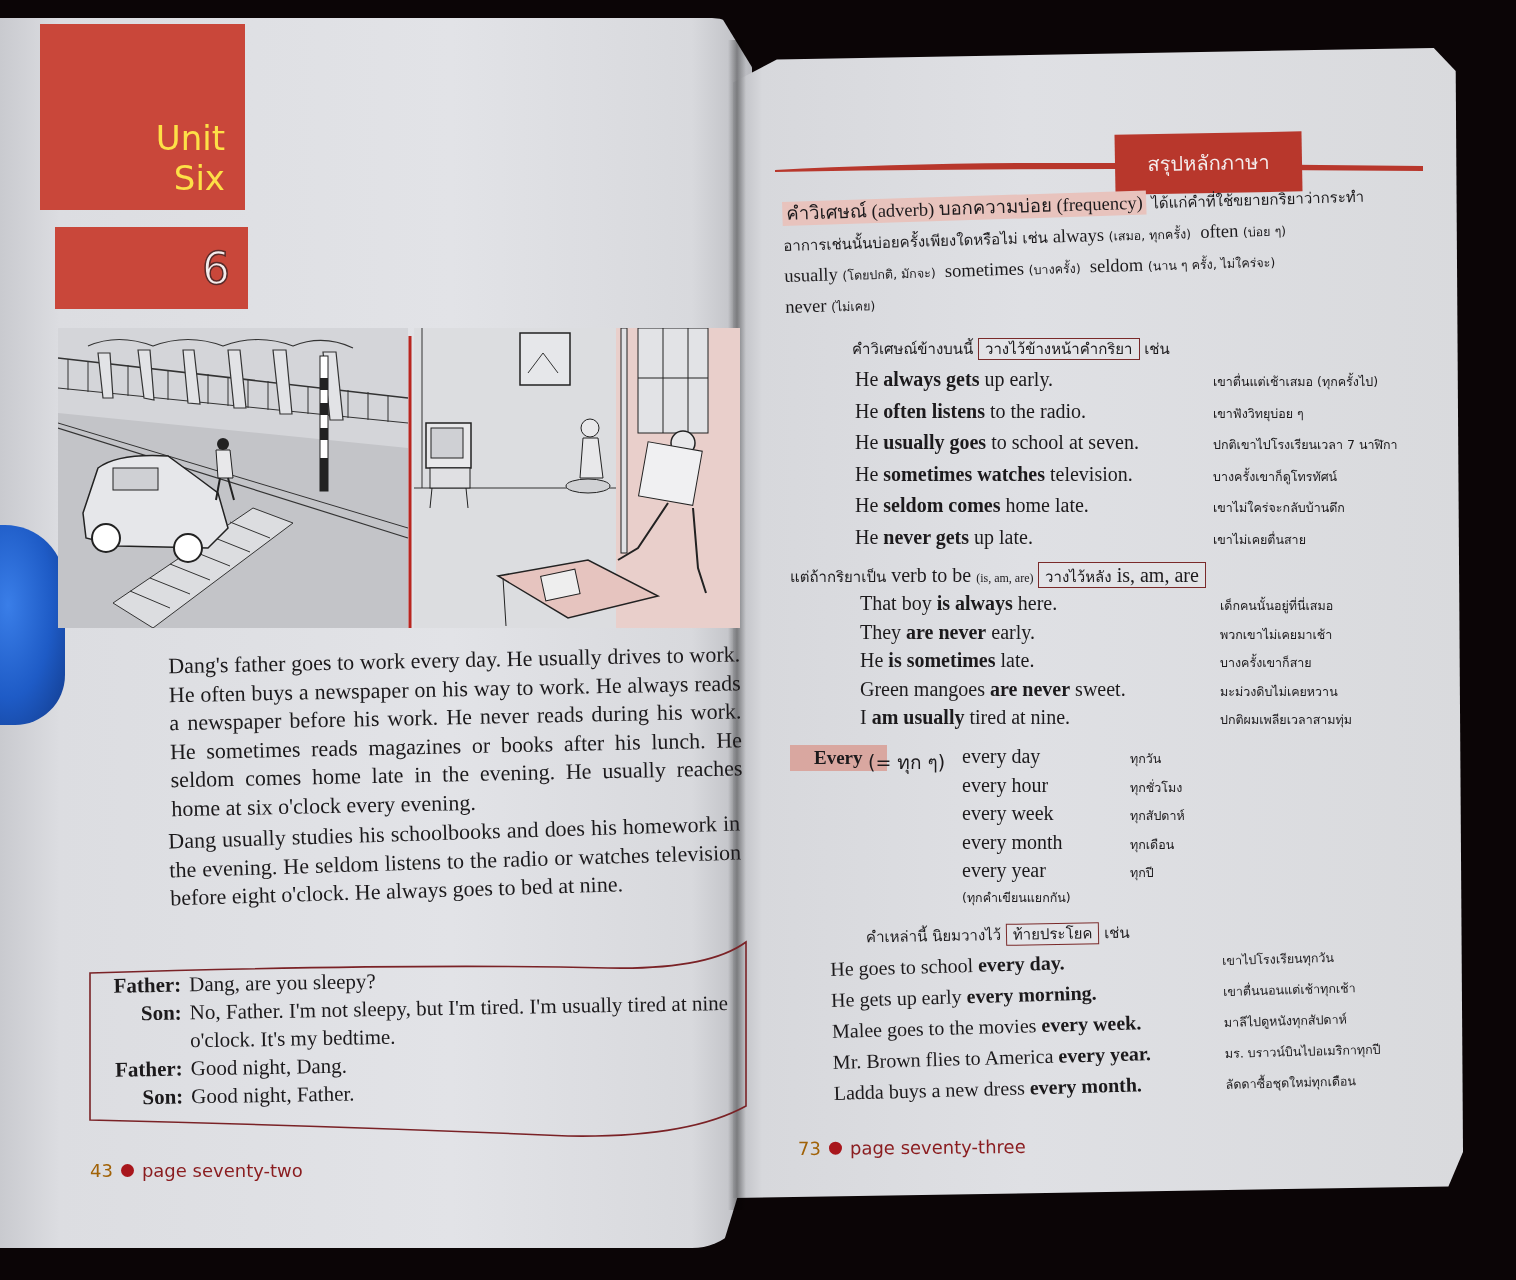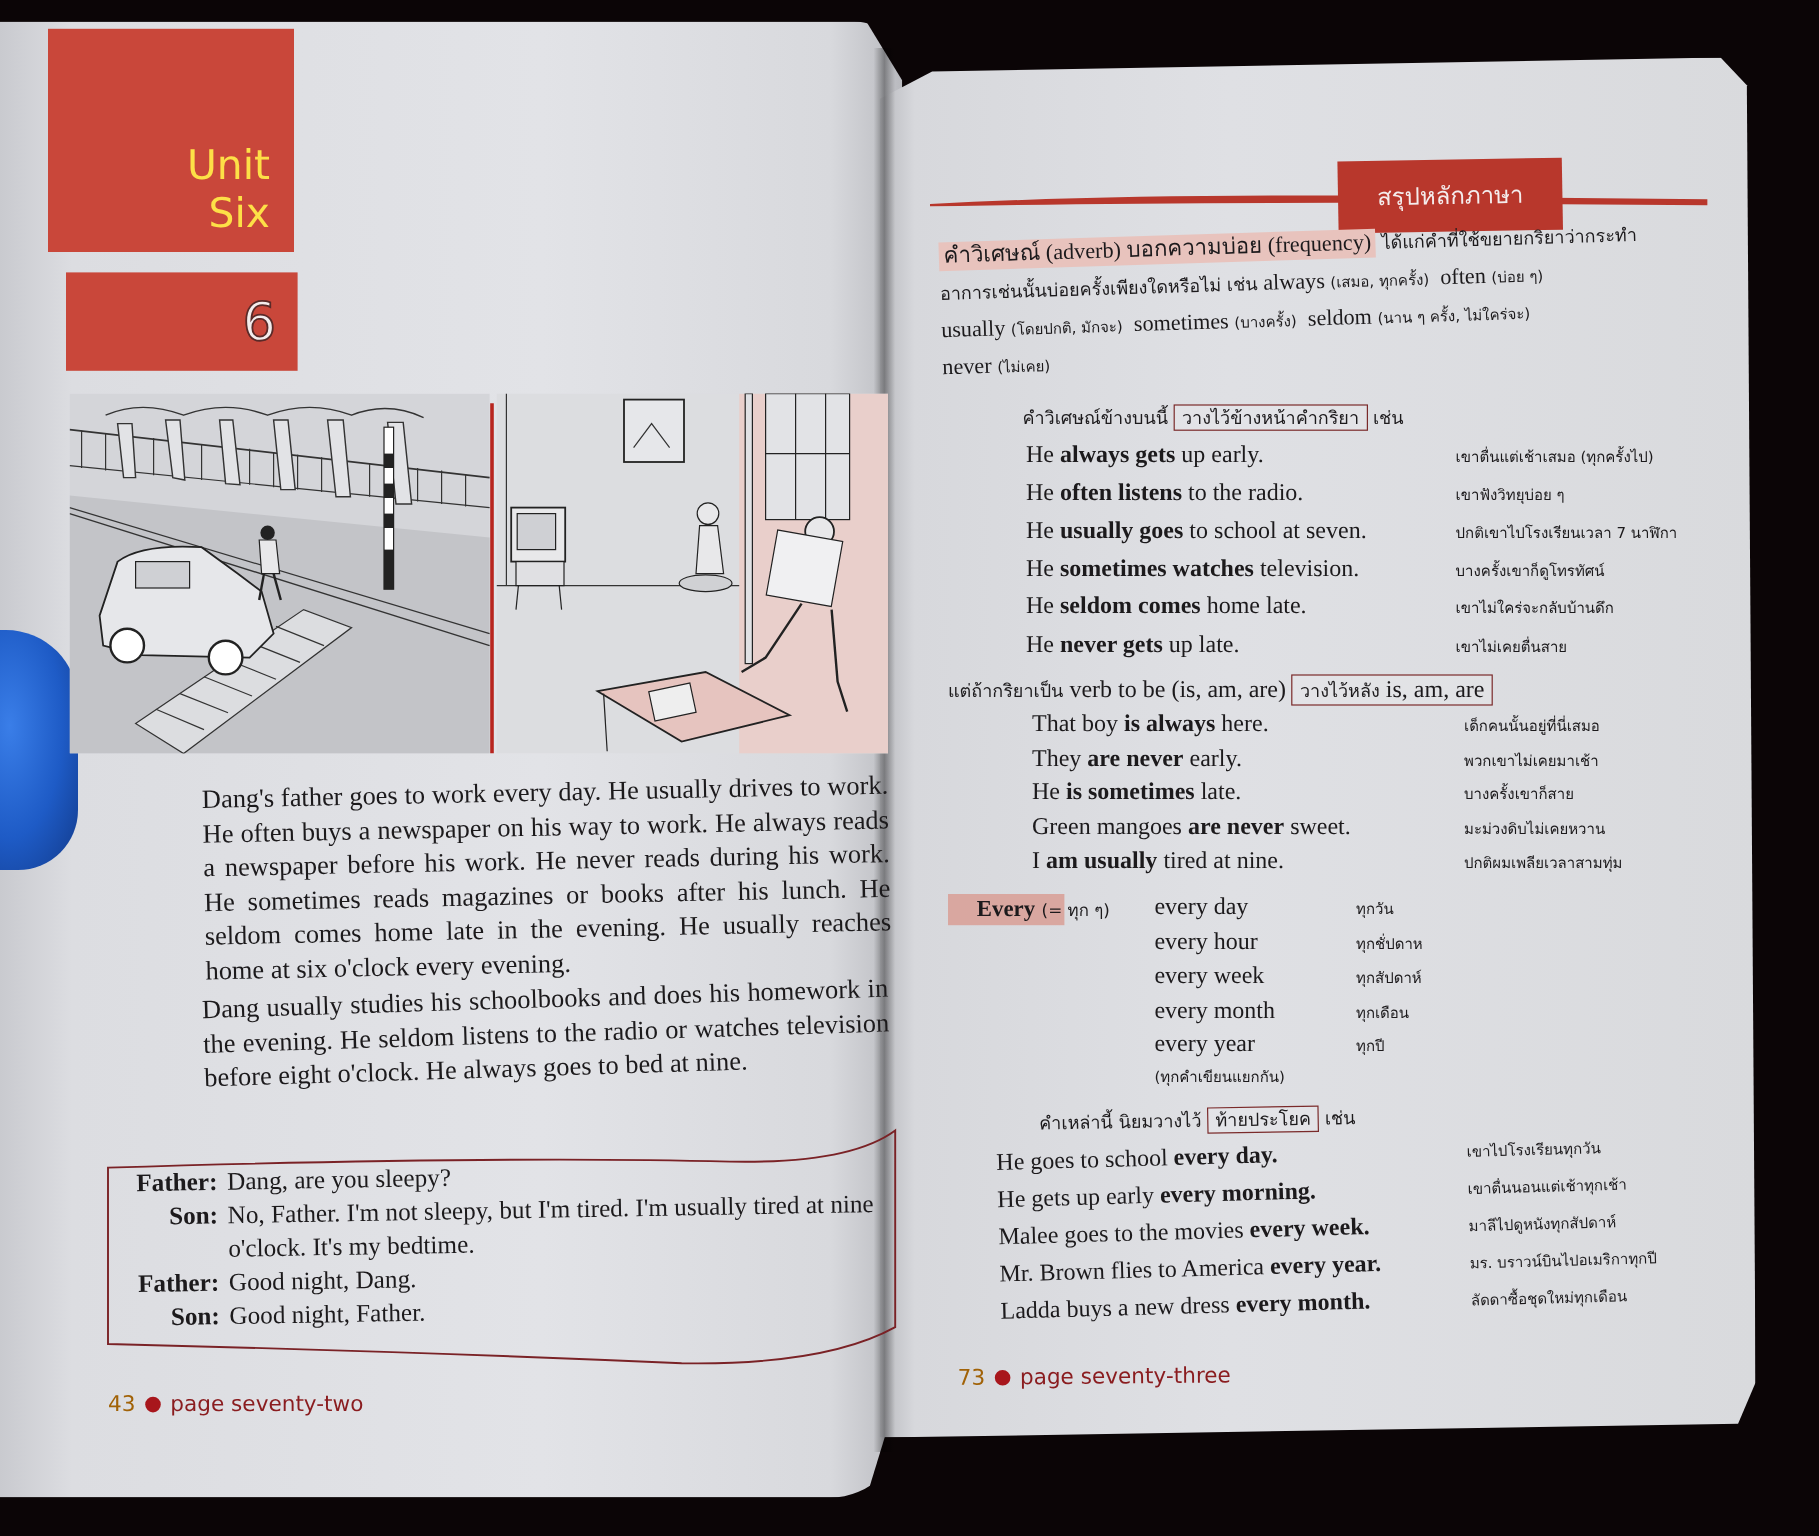--- a/index.html
+++ b/index.html
@@ -107,21 +107,21 @@
   .list1 { left:855px; top:368px; }
   .list1 .ex-row { height:31.5px; }
   .list1 .ex-en { width:358px; }
   .list2 { left:860px; top:592px; }
   .list2 .ex-row { height:28.5px; }
   .list2 .ex-en { width:360px; }
   .every-label {
     position:absolute; left:790px; top:745px; background:#d9a7a0; padding:2px 24px;
     font-size:19px; font-weight:bold;
   }
-  .every-eq { position:absolute; left:868px; top:747px; font-size:14px; }
+  .every-eq { position:absolute; left:868px; top:747px; font-size:19px; }
   .every-list { position:absolute; left:962px; top:745px; }
   .every-list .ex-row { height:28.5px; }
   .every-list .ex-en { width:168px; font-size:20px; }
   .every-note { position:absolute; left:962px; top:888px; font-family:"DejaVu Sans", sans-serif; font-size:12.5px; }
   .list3 { left:830px; top:958px; transform:rotate(-1.6deg); transform-origin:left top; }
   .list3 .ex-row { height:31px; }
   .list3 .ex-en { width:392px; }
   .blue-thumb {
     position:absolute; left:-30px; top:525px; width:95px; height:200px;
     background:radial-gradient(ellipse at 40% 40%,#3a7ee8 0%,#1e5bc6 55%,#123a8a 100%);
@@ -348,21 +348,21 @@
     <span class="ex-en"><span>He </span><b>seldom comes</b><span> home late.</span></span>
     <span class="ex-th">เขาไม่ใคร่จะกลับบ้านดึก</span>
   </div>
   <div class="ex-row">
     <span class="ex-en"><span>He </span><b>never gets</b><span> up late.</span></span>
     <span class="ex-th">เขาไม่เคยตื่นสาย</span>
   </div>
 </div>
 
 <div class="rtxt" style="left:790px; top:563px;">
-  <span class="thai">แต่ถ้ากริยาเป็น</span><span style="font-size:20px;"> verb to be </span><span style="font-size:20px;font-family:Liberation Serif, serif;">(is, am, are)</span>
+  <span class="thai">แต่ถ้ากริยาเป็น</span><span style="font-size:20px;"> verb to be </span><span style="font-size:12px;font-family:Liberation Serif, serif;">(is, am, are)</span>
   <span class="boxed" style="font-size:20px;"><span class="thai">วางไว้หลัง</span><span> is, am, are</span></span>
 </div>
 
 <div class="ex-list list2">
   <div class="ex-row">
     <span class="ex-en"><span>That boy </span><b>is always</b><span> here.</span></span>
     <span class="ex-th">เด็กคนนั้นอยู่ที่นี่เสมอ</span>
   </div>
   <div class="ex-row">
     <span class="ex-en"><span>They </span><b>are never</b><span> early.</span></span>
@@ -384,21 +384,21 @@
 
 <span class="every-label">Every</span>
 <span class="every-eq thai">(= ทุก ๆ)</span>
 <div class="ex-list every-list">
   <div class="ex-row">
     <span class="ex-en">every day</span>
     <span class="ex-th">ทุกวัน</span>
   </div>
   <div class="ex-row">
     <span class="ex-en">every hour</span>
-    <span class="ex-th">ทุกชั่ปดาห</span>
+    <span class="ex-th">ทุกชั่วโมง</span>
   </div>
   <div class="ex-row">
     <span class="ex-en">every week</span>
     <span class="ex-th">ทุกสัปดาห์</span>
   </div>
   <div class="ex-row">
     <span class="ex-en">every month</span>
     <span class="ex-th">ทุกเดือน</span>
   </div>
   <div class="ex-row">

